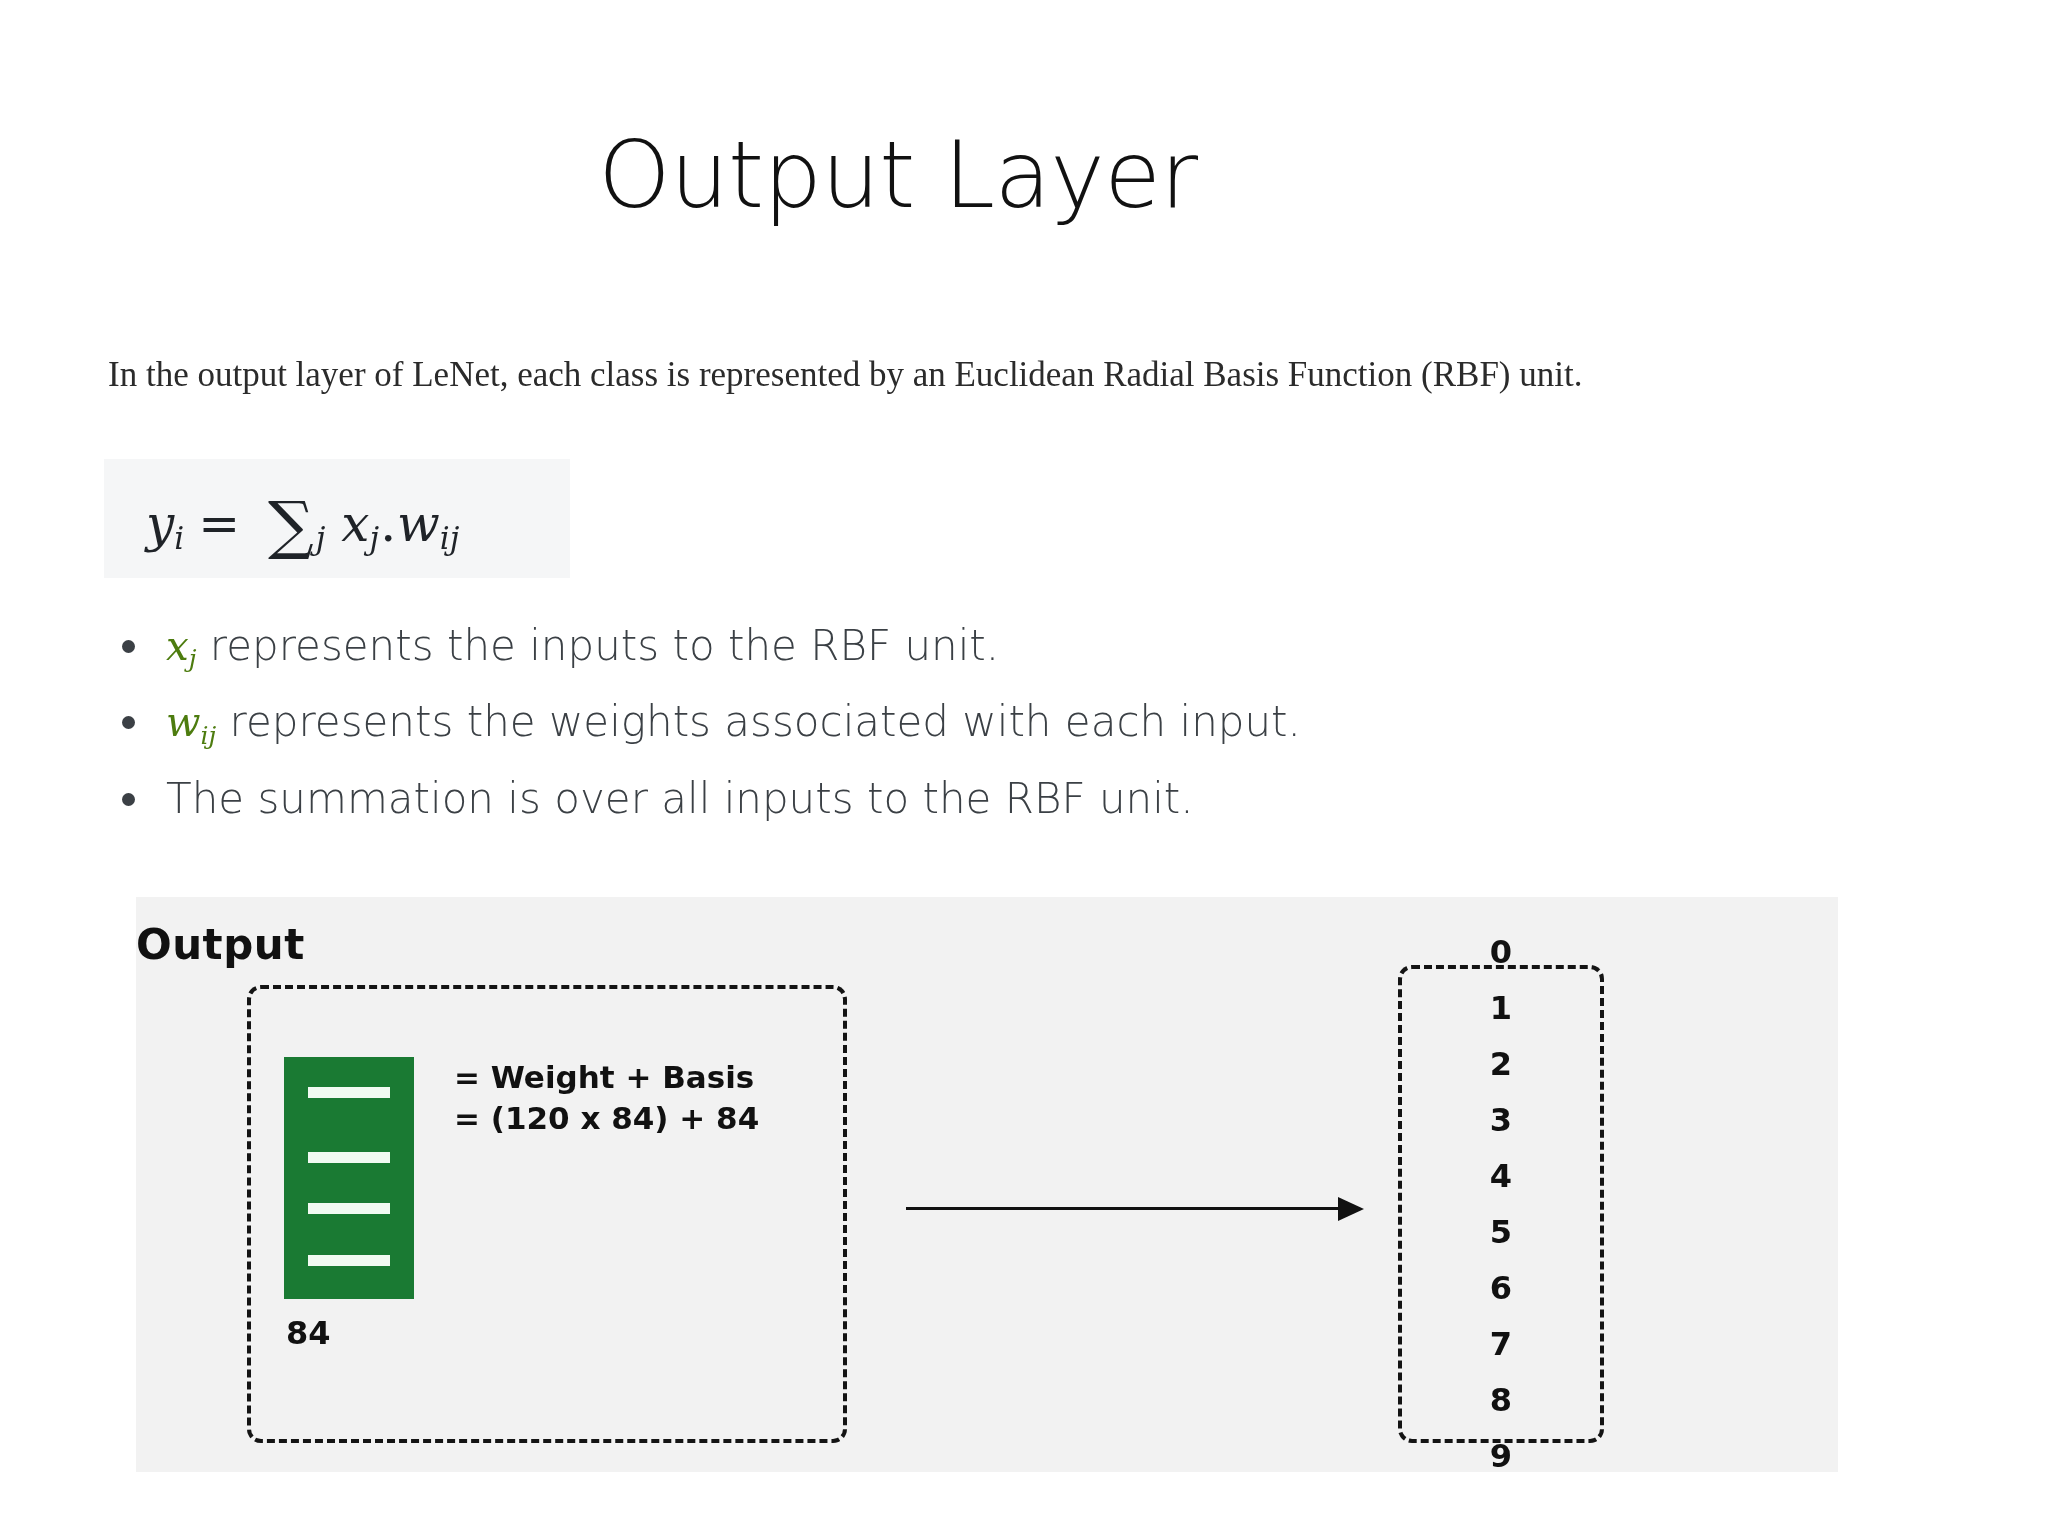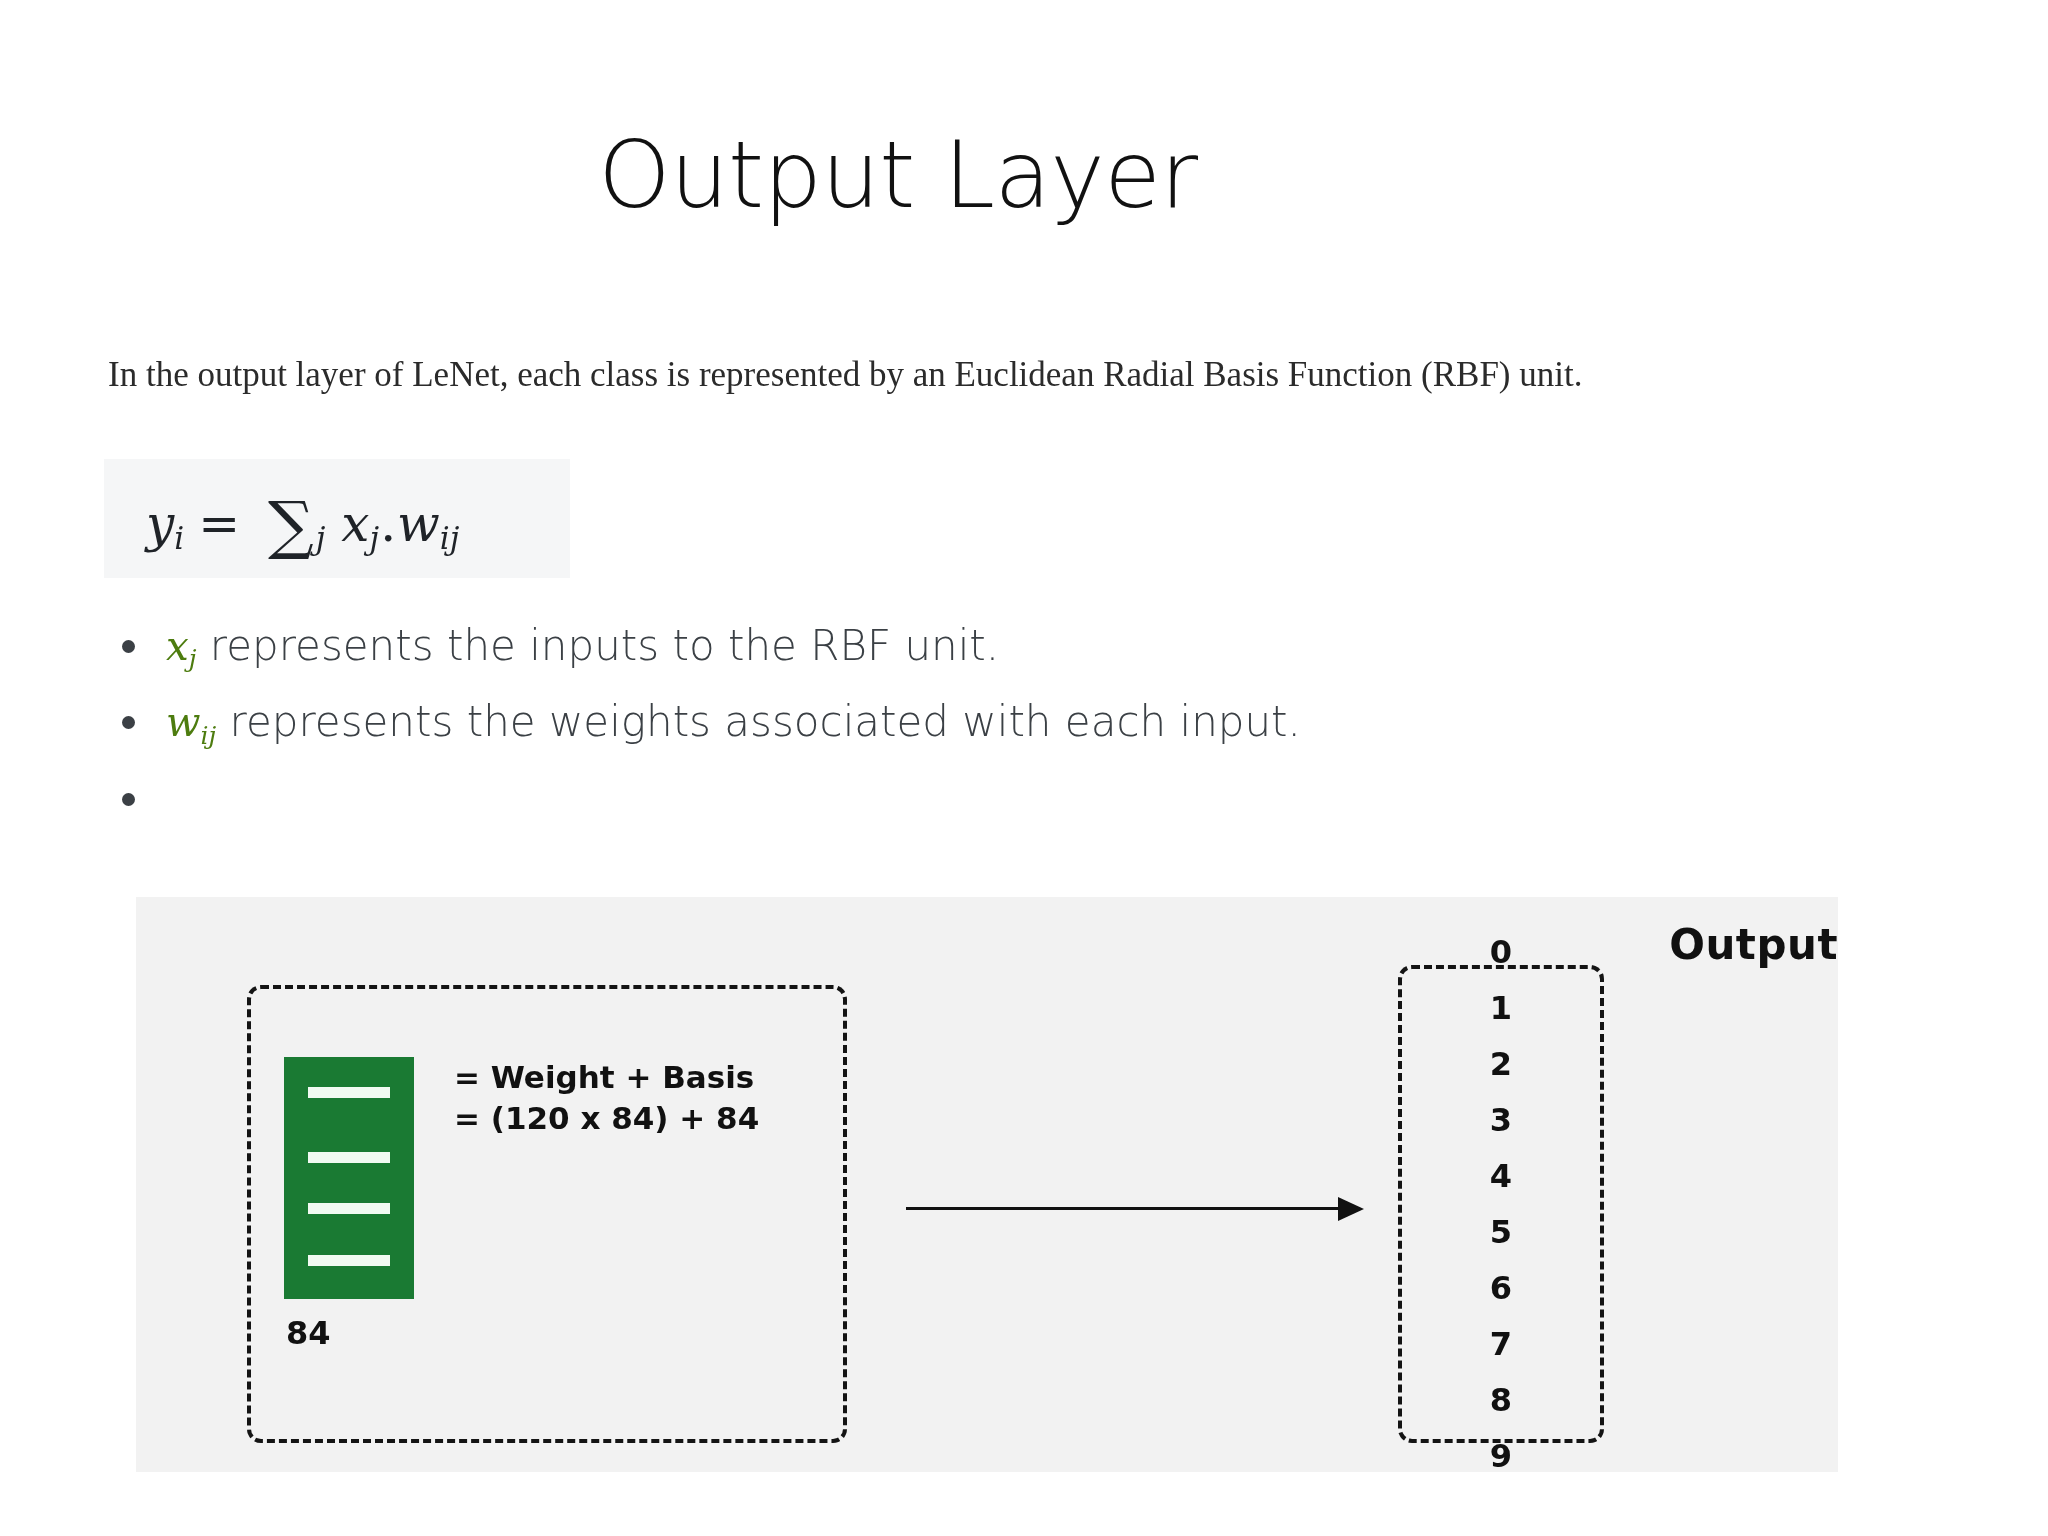--- a/index.html
+++ b/index.html
@@ -139,21 +139,21 @@
     width: 1702px;
     height: 575px;
     background: #f2f2f2;
   }
 
   .diagram-heading {
     position: absolute;
     left: 0;
     top: 23px;
     width: 1702px;
-    text-align: right;
+    text-align: left;
     font-family: "DejaVu Sans", sans-serif;
     font-weight: 700;
     font-size: 42px;
     letter-spacing: 0.5px;
     color: #111111;
   }
 
   
   .dashed-box {
     position: absolute;
@@ -293,21 +293,21 @@
 </div>
 
 <ul class="bullet-list">
   <li>
     <span class="dotmark"></span><span class="inline-math"><span>x</span><span class="sub">j</span></span><span> represents the inputs to the RBF unit.</span>
   </li>
   <li>
     <span class="dotmark"></span><span class="inline-math"><span>w</span><span class="sub">ij</span></span><span> represents the weights associated with each input.</span>
   </li>
   <li>
-    <span class="dotmark"></span>
+    <span class="dotmark"></span><span>The summation is over all inputs to the RBF unit.</span>
   </li>
 </ul>
 
 <div class="diagram-panel">
 
   <div class="diagram-heading">Output</div>
 
   <div class="dashed-box left"></div>
 
   <div class="feature-bar">

